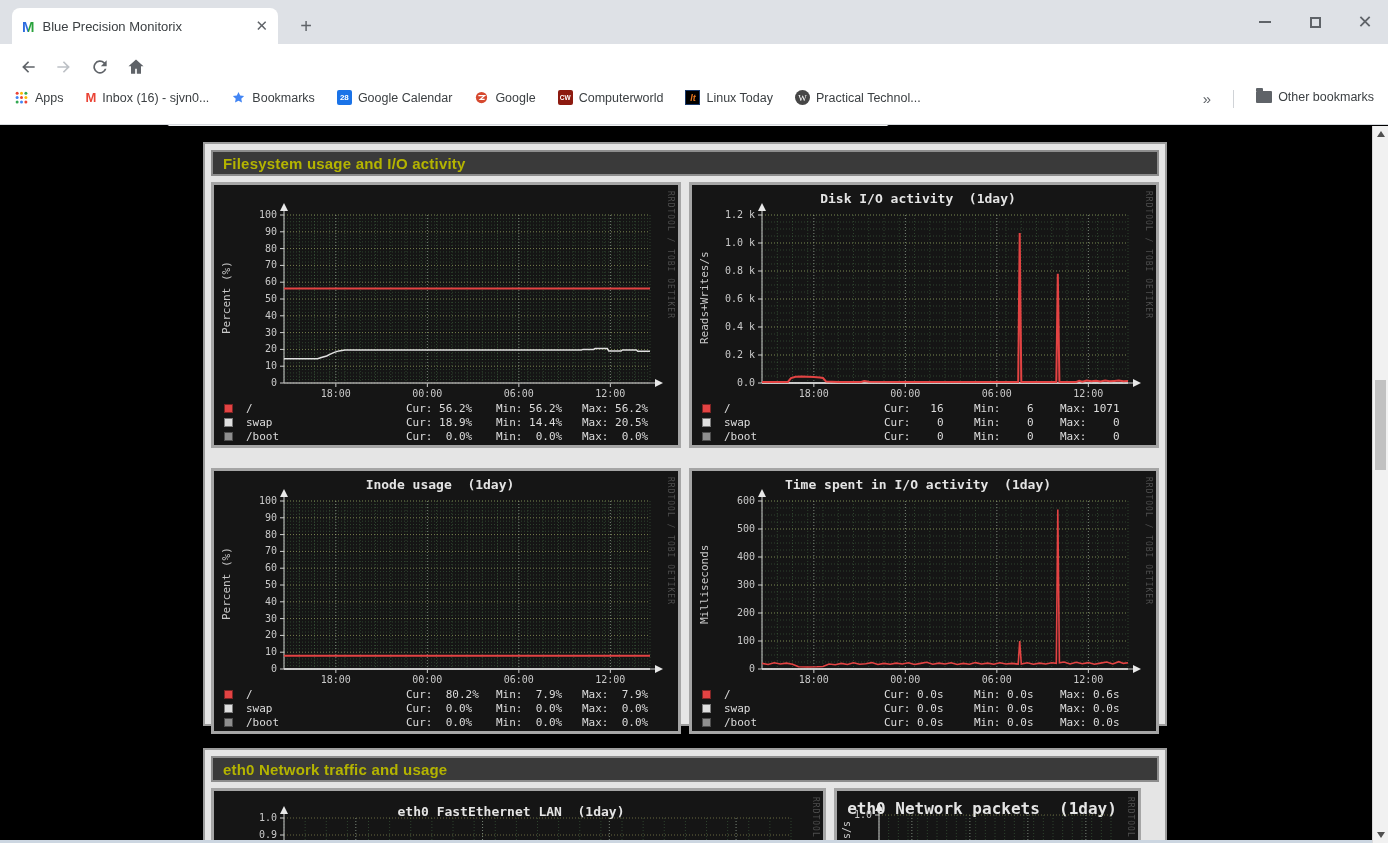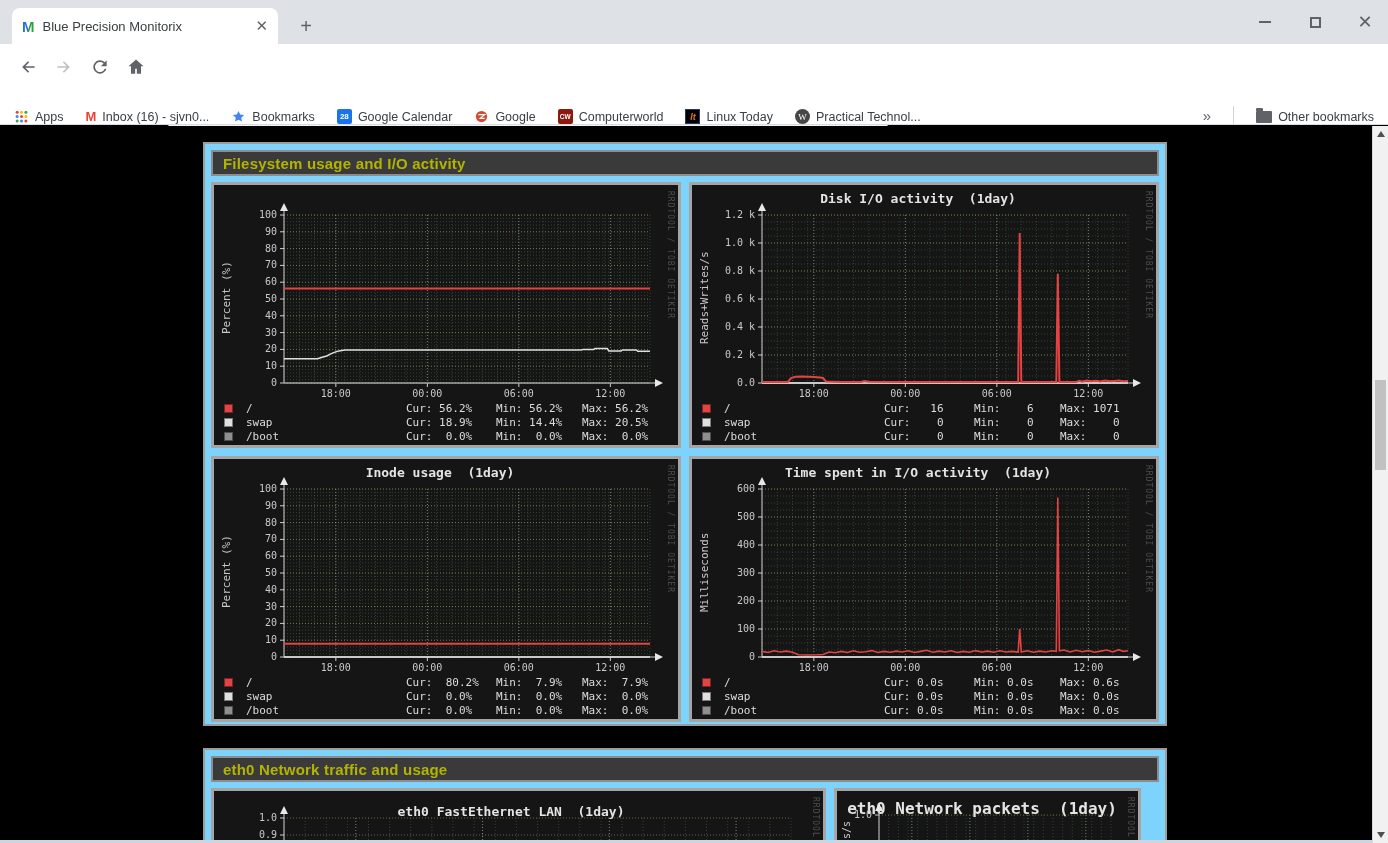--- a/index.html
+++ b/index.html
@@ -20,39 +20,39 @@
 .toolbar{position:absolute;top:44px;left:0;right:0;height:46px;background:#fff}
 .navbtn{position:absolute;top:6px;width:34px;height:34px;display:flex;align-items:center;justify-content:center}
 .omnibox{position:absolute;left:160px;top:50px;width:736px;height:34px;border-radius:17px;background:#f1f3f4;display:flex;align-items:center;padding:0 12px;gap:10px}
 .url{font-size:14px;color:#5f6368;white-space:nowrap;overflow:hidden;flex:1}
 .url .host{color:#202124}
 .extrow{position:absolute;left:908px;top:48px;height:38px;display:flex;align-items:center;gap:9px}
 .exticon{width:26px;height:26px;display:flex;align-items:center;justify-content:center}
 .avatar{width:28px;height:28px;border-radius:50%;background:radial-gradient(circle at 50% 38%,#d7b49a 0 32%,#6b4a3a 33% 60%,#3d5a80 61% 100%)}
 .kebab{display:flex;flex-direction:column;gap:3px;align-items:center;width:20px}
 .kebab i{width:4px;height:4px;border-radius:50%;background:#5f6368}
-.bookmarks{position:absolute;top:90px;left:0;right:0;height:35px;background:#fff;border-bottom:1px solid #d7dade;display:flex;align-items:flex-end;padding:0 14px;gap:22px;font-size:12.5px;color:#3c4043}
+.bookmarks{position:absolute;top:90px;left:0;right:0;height:35px;background:#fff;border-bottom:1px solid #d7dade;display:flex;align-items:flex-start;padding:0 14px;gap:22px;font-size:12.5px;color:#3c4043}
 .bm{display:flex;align-items:center;gap:6px;white-space:nowrap}
 .bm-glyph{display:flex;align-items:center;justify-content:center}
 .spacer{flex:1}
 .bmdivider{width:1px;height:18px;background:#d0d3d7}
 .overflow-glyph{font-size:15px;color:#5f6368}
 .folder{width:16px;height:12px;background:#5f6368;border-radius:1px;position:relative}
 .folder:before{content:"";position:absolute;top:-3px;left:0;width:7px;height:3px;background:#5f6368;border-radius:1px 1px 0 0}
 
 .content{position:absolute;top:126px;left:0;width:1372px;height:717px;background:#000;overflow:hidden}
 .vscroll{position:absolute;top:126px;right:0;width:16px;height:717px;background:#f1f1f1;border-left:1px solid #d8d8d8}
 .vthumb{position:absolute;left:2px;right:2px;top:254px;height:90px;background:#c1c1c1}
 .varrow-up{position:absolute;top:5px;left:4px;width:0;height:0;border-left:4px solid transparent;border-right:4px solid transparent;border-bottom:6px solid #505050}
 .varrow-down{position:absolute;bottom:5px;left:4px;width:0;height:0;border-left:4px solid transparent;border-right:4px solid transparent;border-top:6px solid #505050}
 .bstrip{position:absolute;left:0;bottom:0;width:1372px;height:3px;background:#ccd6e1;z-index:5}
-.section{position:absolute;left:203px;width:964px;background:#7dd3fc;border:2px solid #9c9c9c;padding:6px}
+.section{position:absolute;left:203px;width:964px;background:#e5e5e5;border:2px solid #9c9c9c;padding:6px}
 .sec-head{height:26px;background:#3a3a3a;border:2px solid #8d8d8d;display:flex;align-items:center;padding:0 10px;font-weight:bold;font-size:15px;color:#b4b400;margin-bottom:6px;letter-spacing:.2px}
 .prow{display:flex;gap:8px}
-.prow+.prow{margin-top:8px}
+.prow+.prow{margin-top:20px}
 .panel{position:relative;background:#151515;border:3px solid #a5a5a5;overflow:hidden}
 .panel.big{width:473px;height:266px}
 .panel.wide{width:615px;height:140px}
 .panel.small{width:307px;height:140px}
 .rrd-title{position:absolute;top:6px;left:0;width:452px;text-align:center;font-family:"DejaVu Sans Mono",monospace;font-weight:bold;font-size:13px;color:#e4e4e4;white-space:pre}
 .panel.wide .rrd-title{top:13px;width:594px}
 .panel.small .rrd-title{top:8px;width:290px;font-size:16px}
 .rrd-ylabel{position:absolute;left:6px;top:28px;height:170px;display:flex;align-items:center;justify-content:center;writing-mode:vertical-rl;transform:rotate(180deg);font-family:"DejaVu Sans Mono",monospace;font-size:11px;color:#c9c9c9}
 .ylabel-frag{position:absolute;left:4px;top:30px;writing-mode:vertical-rl;transform:rotate(180deg);font-family:"DejaVu Sans Mono",monospace;font-size:10px;color:#c9c9c9}
 .plot{position:absolute;left:0;top:24px;overflow:visible}

